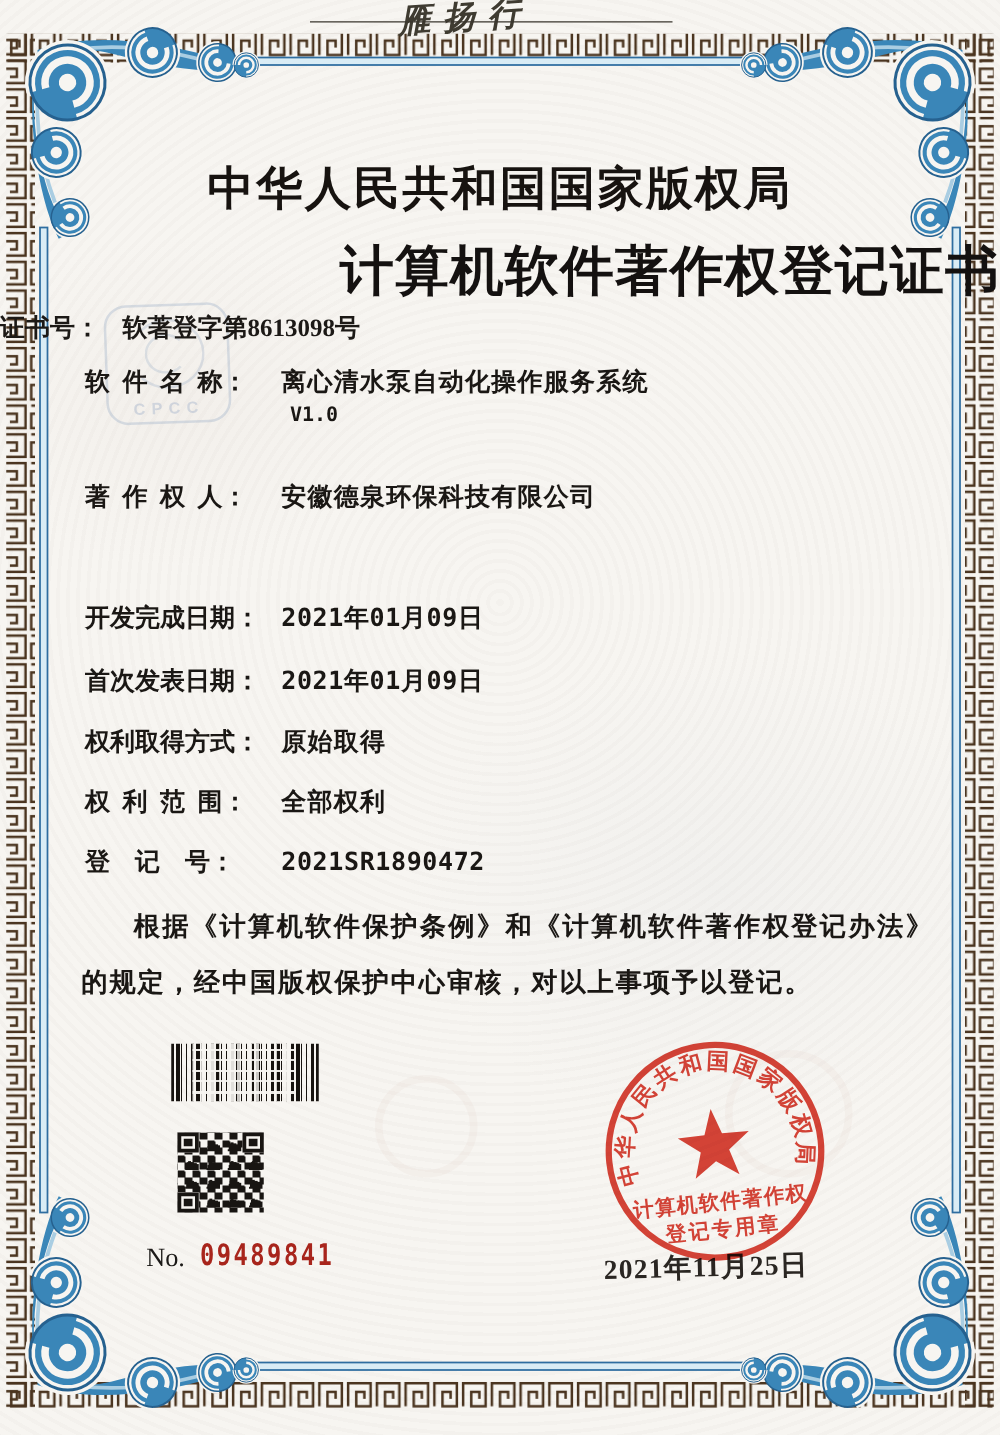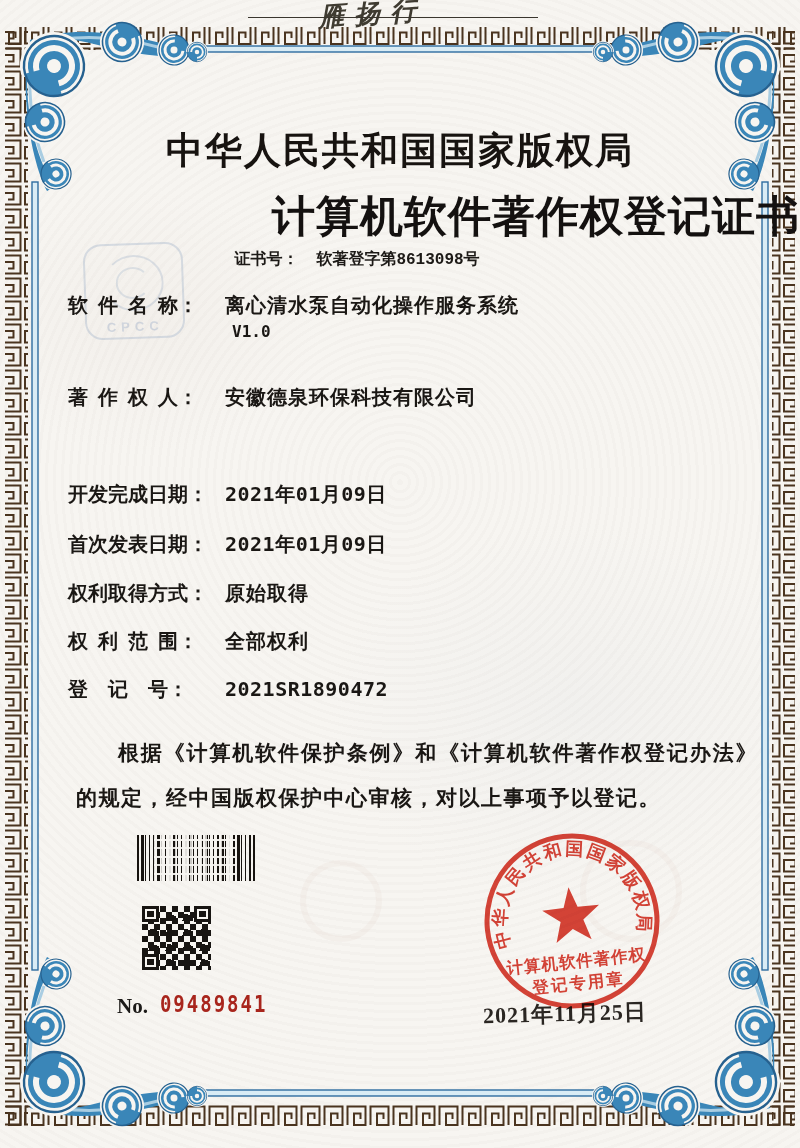--- a/index.html
+++ b/index.html
@@ -23,22 +23,22 @@
   
   .authority{
     position:absolute;left:0;top:126px;width:100%;text-align:center;
     font-size:37px;font-weight:700;color:#171310;letter-spacing:2px;margin:0;
   }
   .cert-title{
     position:absolute;left:0;top:188px;width:100%;text-align:right;
     font-size:43px;font-weight:700;color:#141110;letter-spacing:1px;margin:0;
   }
   .certno{
-    position:absolute;left:0;right:86px;top:249px;text-align:center;
-    font-family:Liberation Mono, monospace;font-weight:700;font-size:16px;color:#1c1916;
+    position:absolute;left:0;right:86px;top:249px;text-align:left;
+    font-family:Liberation Serif, serif;font-weight:700;font-size:20px;color:#1c1916;
   }
   .certno .gap{display:inline-block;width:18px;}
   
   .wm{
     position:absolute;left:84px;top:243px;width:96px;height:92px;
     border:2px solid rgba(140,162,192,.30);border-radius:18px;transform:rotate(-2deg);
   }
   .wm .swirl{position:absolute;left:18px;top:10px;width:56px;height:52px;border:2px solid rgba(140,162,192,.26);border-radius:50%;border-left-color:transparent;}
   .wm .swirl2{position:absolute;left:30px;top:22px;width:30px;height:28px;border:2px solid rgba(140,162,192,.24);border-radius:50%;border-right-color:transparent;}
   .wm .cptext{position:absolute;left:0;bottom:3px;width:100%;text-align:center;
@@ -53,21 +53,21 @@
   .val{
     display:inline-block;margin-left:3px;
     font-family:"Liberation Sans",sans-serif;font-weight:600;font-size:20px;color:#1a1714;letter-spacing:1px;
   }
   .val.mono{font-family:"DejaVu Sans Mono",monospace;font-weight:600;letter-spacing:.5px;text-align:center;}
   .val-line2{
     position:absolute;left:232px;
     font-family:"DejaVu Sans Mono",monospace;font-weight:600;font-size:16px;color:#1a1714;
   }
   .statement{
-    position:absolute;left:64px;top:718px;width:682px;margin:12px;
+    position:absolute;left:64px;top:718px;width:682px;margin:1px;
     font-family:"Liberation Sans",sans-serif;font-weight:600;font-size:21px;color:#1a1714;
     line-height:45px;letter-spacing:1.5px;text-align:justify;text-indent:2em;
   }
   
   .barcode{
     position:absolute;left:137px;top:835px;width:118px;height:46px;
     background:repeating-linear-gradient(90deg,#17130f 0 2px,transparent 2px 4px,#17130f 4px 7px,transparent 7px 8px,#17130f 8px 9px,transparent 9px 12px,#17130f 12px 13px,transparent 13px 16px);
   }
   .barcode .mid{
     position:absolute;left:17px;right:19px;top:0;bottom:0;
@@ -80,21 +80,21 @@
     background-image:
       repeating-conic-gradient(#181512 0% 25%, transparent 0% 50%),
       repeating-conic-gradient(transparent 0% 30%, #181512 0% 55%, transparent 0% 100%);
     background-size:12px 12px,17px 15px;
   }
   .fp{position:absolute;width:17px;height:16px;border:3.5px solid #181512;background:#f7f5f1;box-sizing:border-box;}
   .fp::after{content:"";position:absolute;inset:2px;background:#181512;}
   .fp.tl{left:0;top:0}.fp.tr{right:0;top:0}.fp.bl{left:0;bottom:0}
   
   .serial{position:absolute;left:117px;top:994px;white-space:nowrap;}
-  .serial .no{font-family:"Liberation Serif",serif;font-size:21px;font-weight:700;color:#1c1a18;}
+  .serial .no{font-family:"Liberation Serif",serif;font-size:21px;font-weight:400;color:#1c1a18;}
   .serial .num{
     display:inline-block;margin-left:8px;font-family:"DejaVu Sans Mono",monospace;
     font-size:19px;font-weight:600;color:#a8251c;letter-spacing:2px;transform:scaleY(1.25);transform-origin:bottom;
   }
   .issue-date{
     position:absolute;left:483px;top:999px;font-size:22px;font-weight:700;color:#2a2622;
     letter-spacing:1px;transform:rotate(-1.5deg);font-family:"Liberation Serif",serif;
   }
   .seal-svg{position:absolute;left:481px;top:829px;mix-blend-mode:multiply;transform:rotate(-6deg);}
   .ghost{position:absolute;border:6px solid rgba(215,185,172,.10);border-radius:50%;}

